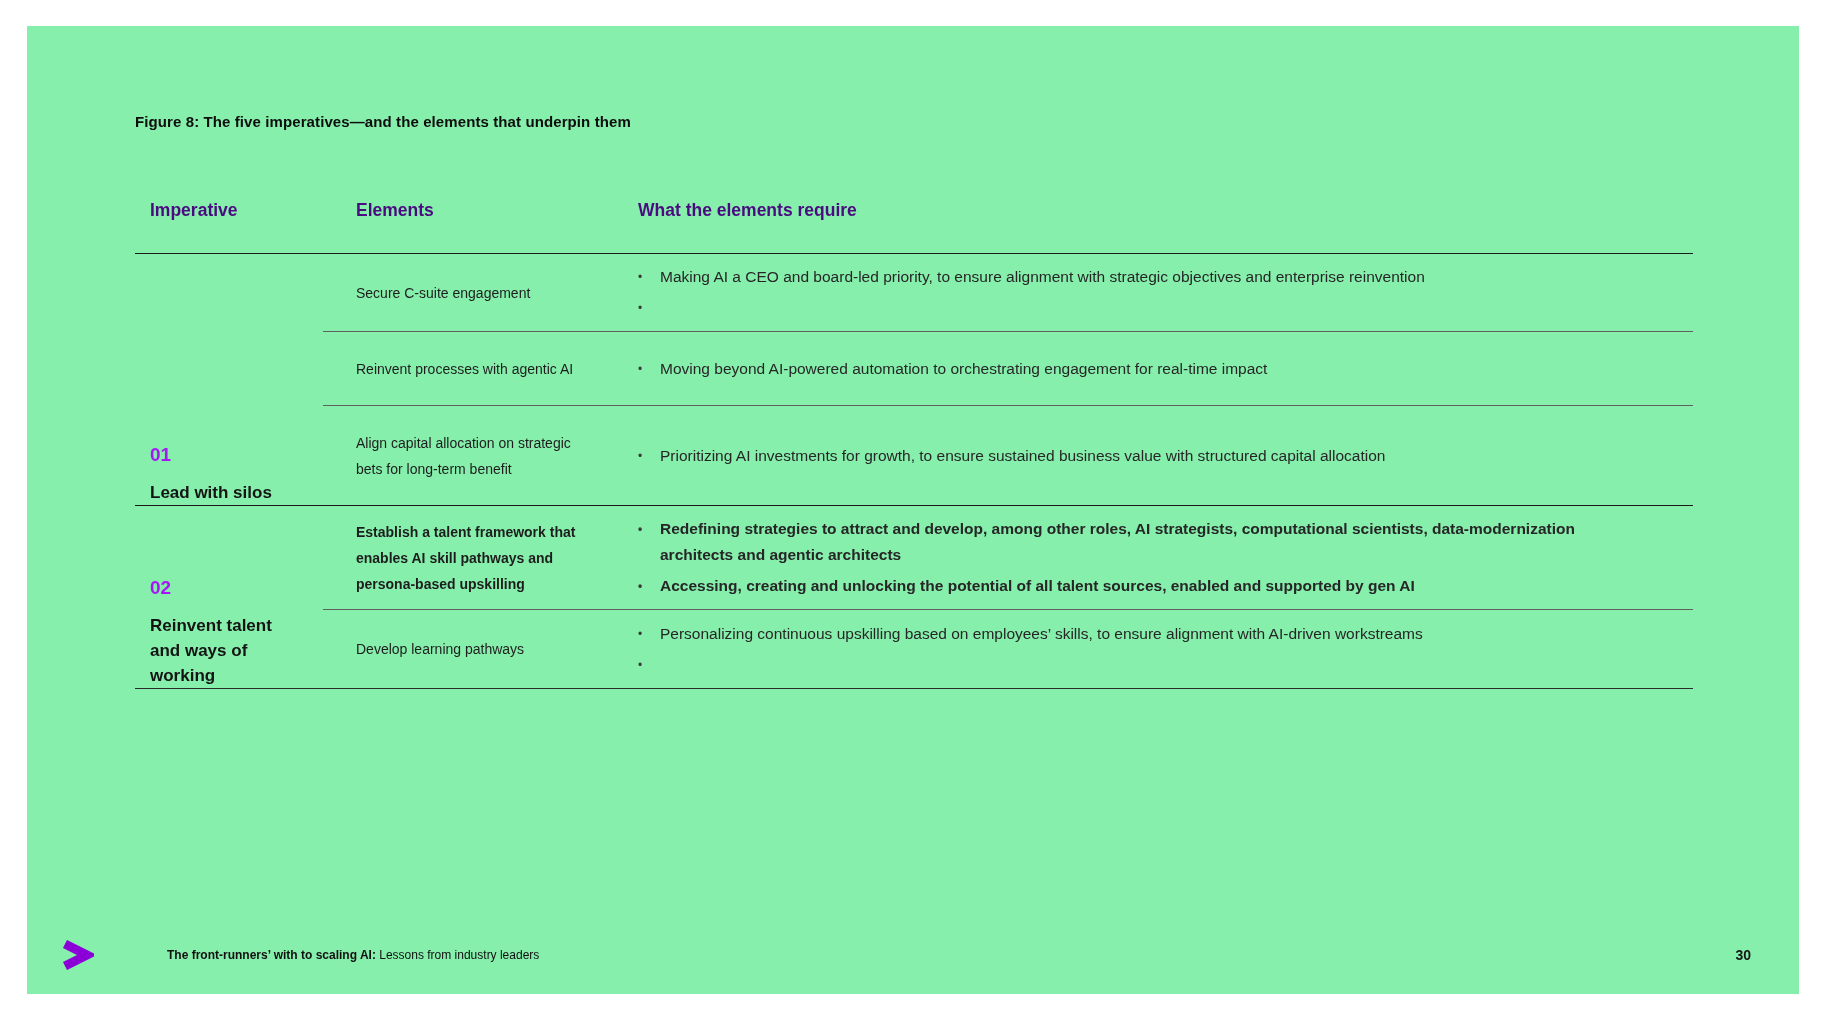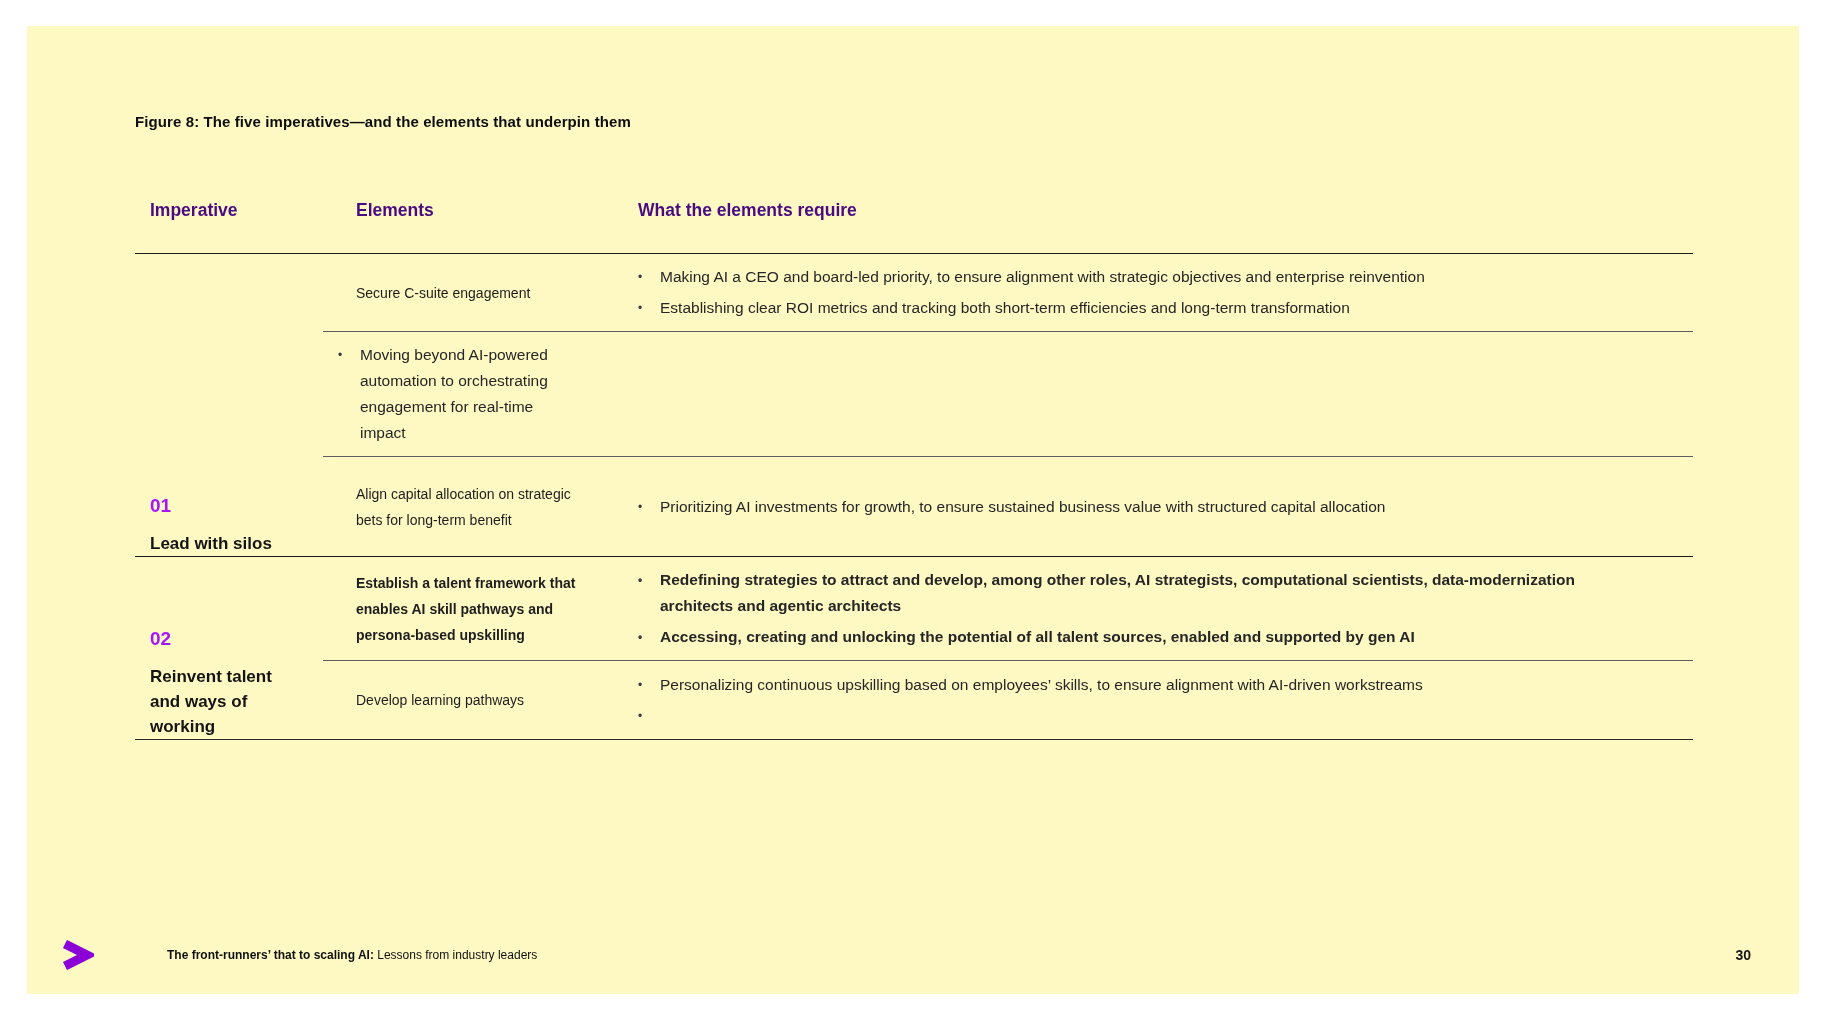--- a/index.html
+++ b/index.html
@@ -3,21 +3,21 @@
 <meta charset="utf-8">
 <style>
   html,body{margin:0;padding:0;}
   body{
     width:1821px;height:1024px;background:#ffffff;overflow:hidden;
     font-family:"Liberation Sans", sans-serif;
     -webkit-font-smoothing:antialiased;
   }
   .slide{
     position:absolute;left:27px;top:26px;right:22px;bottom:30px;
-    background:#fef9c3;
+    background:#86efac;
   }
   .figure-title{
     margin:87px 0 70px 108px;
     font-size:15px;font-weight:bold;color:#0d0d0d;letter-spacing:.1px;
   }
   .tbl{
     margin-left:108px;width:1558px;
     border-bottom:1.5px solid #2b2b2b;
   }
   .thead{
@@ -90,26 +90,26 @@
 
         <div class="erow" style="min-height:75px;">
           <div class="ecell">Secure C-suite engagement</div>
           <div class="bullets">
             <div class="bullet">
               <span class="dot">•</span>
               <span class="btxt">Making AI a CEO and board-led priority, to ensure alignment with strategic objectives and enterprise reinvention</span>
             </div>
             <div class="bullet">
               <span class="dot">•</span>
-              <span class="btxt">Establishing clear ROI metrics and tracking both short-term efficiencies and long-term transformation</span>
             </div>
           </div>
         </div>
 
         <div class="erow" style="min-height:73px;">
+          <div class="ecell">Reinvent processes with agentic AI</div>
           <div class="bullets">
             <div class="bullet">
               <span class="dot">•</span>
               <span class="btxt">Moving beyond AI-powered automation to orchestrating engagement for real-time impact</span>
             </div>
           </div>
         </div>
 
         <div class="erow" style="min-height:99px;">
           <div class="ecell">Align capital allocation on strategic bets for long-term benefit</div>
@@ -161,18 +161,18 @@
       </div>
     </div>
 
   </div>
 
   <div class="footer">
     <svg class="logo" viewBox="0 0 34 30">
       <polyline points="5,4 27,15 5,26" fill="none" stroke="#8a00d6" stroke-width="9"></polyline>
     </svg>
     <div class="foot-text">
-      <span class="b">The front-runners’ that to scaling AI:</span><span> Lessons from industry leaders</span>
+      <span class="b">The front-runners’ with to scaling AI:</span><span> Lessons from industry leaders</span>
     </div>
     <div class="page-num">30</div>
   </div>
 
 </div>
 
 </body></html>

